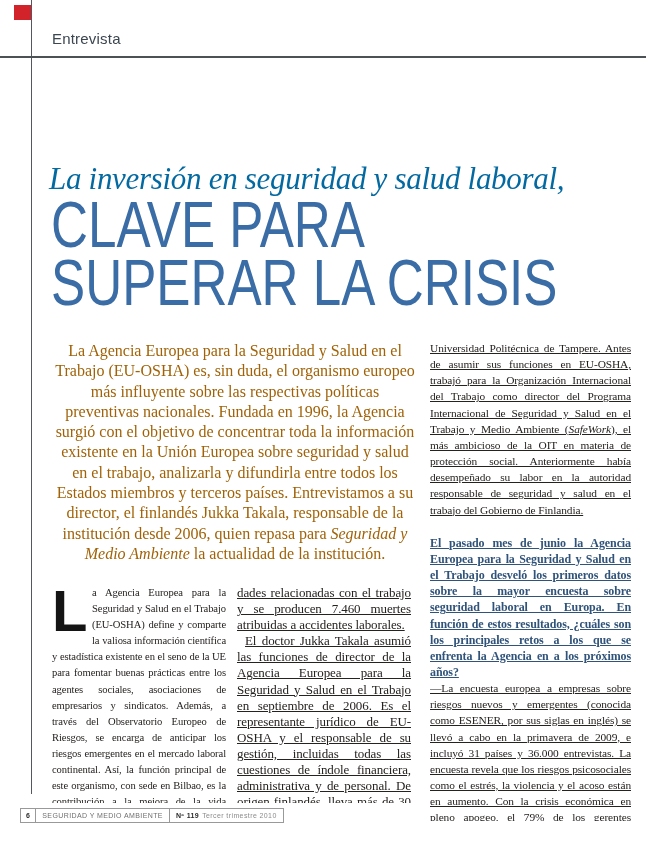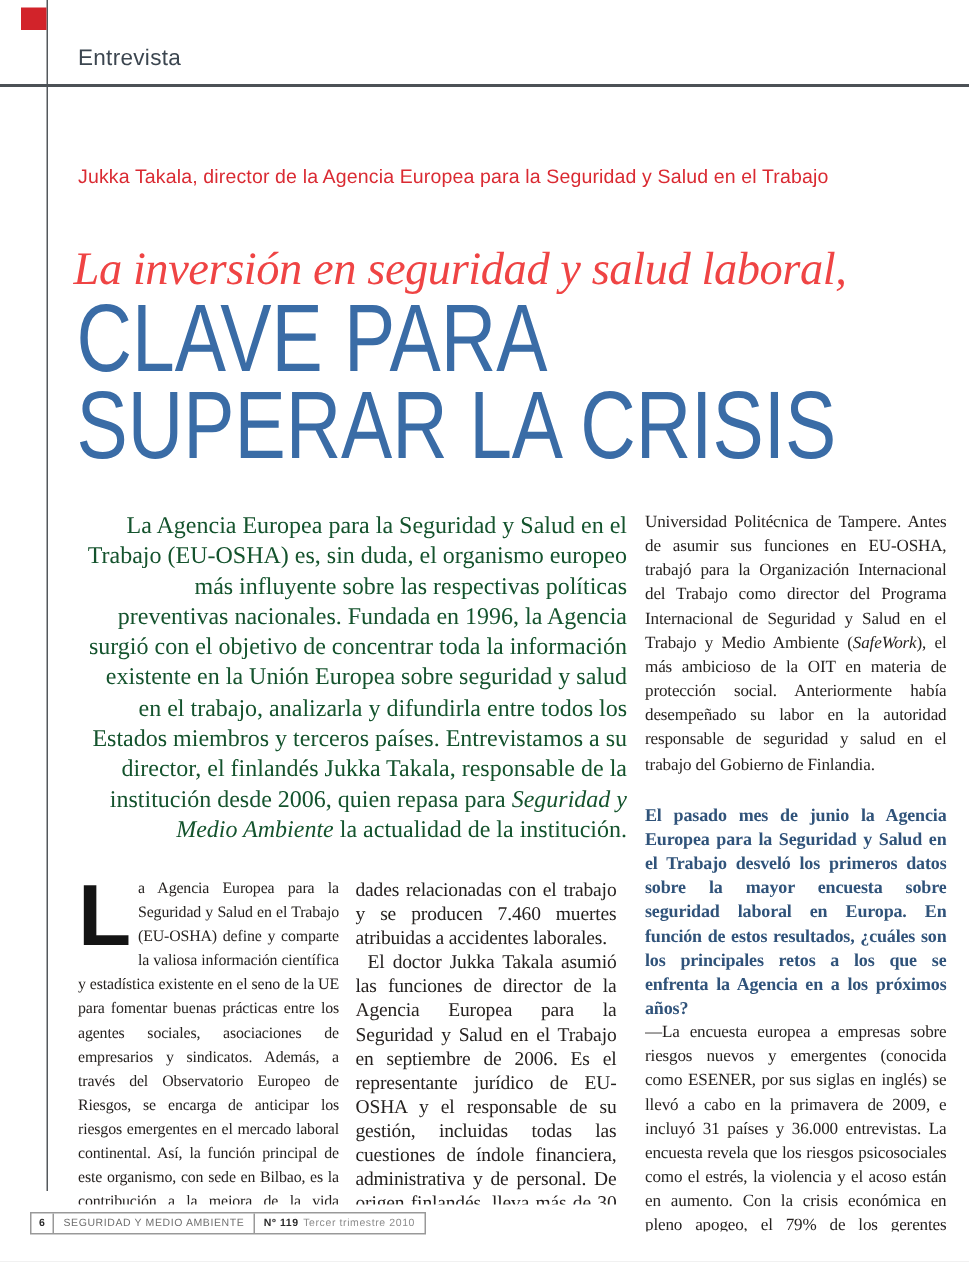--- a/index.html
+++ b/index.html
@@ -9,31 +9,31 @@
   .v-rule{position:absolute;left:31px;top:0;width:1px;height:794px;background:#54585c;}
   .red-square{position:absolute;left:14px;top:5px;width:17px;height:15px;background:#D2232A;}
   .section{position:absolute;left:52px;top:30px;font-family:"Liberation Sans",sans-serif;
            font-size:15px;color:#3c4650;letter-spacing:.2px;}
   .h-rule{position:absolute;left:0;top:56px;width:646px;height:2px;background:#4c5156;}
 
   .kicker{position:absolute;left:52px;top:110px;font-family:"Liberation Sans",sans-serif;
           font-size:13px;color:#DA2A32;letter-spacing:.1px;}
 
   .hl-italic{position:absolute;left:49px;top:161px;font-family:"Liberation Serif","DejaVu Serif",serif;
-             font-style:italic;font-size:31px;color:#ef4444;letter-spacing:-.3px;white-space:nowrap;}
+             font-style:italic;font-size:31px;color:#0369a1;letter-spacing:-.3px;white-space:nowrap;}
   .hl-main{position:absolute;left:51px;top:196px;font-family:"Liberation Sans",sans-serif;
            font-size:64px;line-height:58px;font-weight:400;color:#3A6CA6;
            transform:scaleX(.8);transform-origin:0 0;white-space:nowrap;}
 
   .lead{position:absolute;left:52px;top:341px;width:366px;margin:0;
-        font-size:16px;line-height:20.3px;color:#14532d;text-align:right;}
+        font-size:16px;line-height:20.3px;color:#a16207;text-align:center;}
   .lead i{font-style:italic;}
 
   .col{position:absolute;text-align:justify;color:#262220;}
-  .col p{margin:0;}
+  .col p{margin:0;text-decoration:underline;}
   .col1{left:52px;top:585px;width:174px;height:218px;overflow:hidden;
         font-size:10.6px;line-height:16.1px;letter-spacing:-.1px;}
   .col2{left:237px;top:585px;width:174px;height:218px;overflow:hidden;
         font-size:13px;line-height:16.1px;letter-spacing:-.1px;}
   .col2 .indent{text-indent:8px;}
   .col3{left:430px;top:340px;width:201px;height:481px;overflow:hidden;
         font-size:11.4px;line-height:16.15px;letter-spacing:-.1px;}
   .col3 .question{margin-top:17px;font-weight:700;color:#30537A;font-size:12px;}
   .col3 .answer{margin-top:0;}
 
@@ -53,21 +53,20 @@
 </head>
 <body>
 
 <div class="page">
 
   <div class="v-rule"></div>
   <div class="red-square"></div>
   <div class="section">Entrevista</div>
   <div class="h-rule"></div>
 
-  <div class="kicker">Jukka Takala, director de la Agencia Europea para la Seguridad y Salud en el Trabajo</div>
 
   <div class="hl-italic">La inversión en seguridad y salud laboral,</div>
   <div class="hl-main">
     <div>CLAVE PARA</div>
     <div>SUPERAR LA CRISIS</div>
   </div>
 
   <p class="lead"><span>La Agencia Europea para la Seguridad y Salud en el Trabajo (EU-OSHA) es, sin duda, el organismo europeo más influyente sobre las respectivas políticas preventivas nacionales. Fundada en 1996, la Agencia surgió con el objetivo de concentrar toda la información existente en la Unión Europea sobre seguridad y salud en el trabajo, analizarla y difundirla entre todos los Estados miembros y terceros países. Entrevistamos a su director, el finlandés Jukka Takala, responsable de la institución desde 2006, quien repasa para </span><i>Seguridad y Medio Ambiente</i><span> la actualidad de la institución.</span></p>
 
   <div class="col col1">

